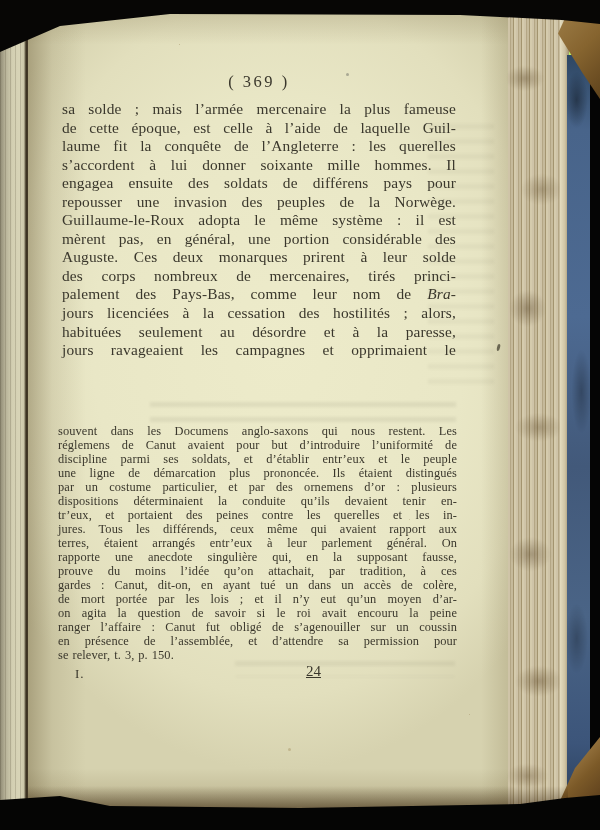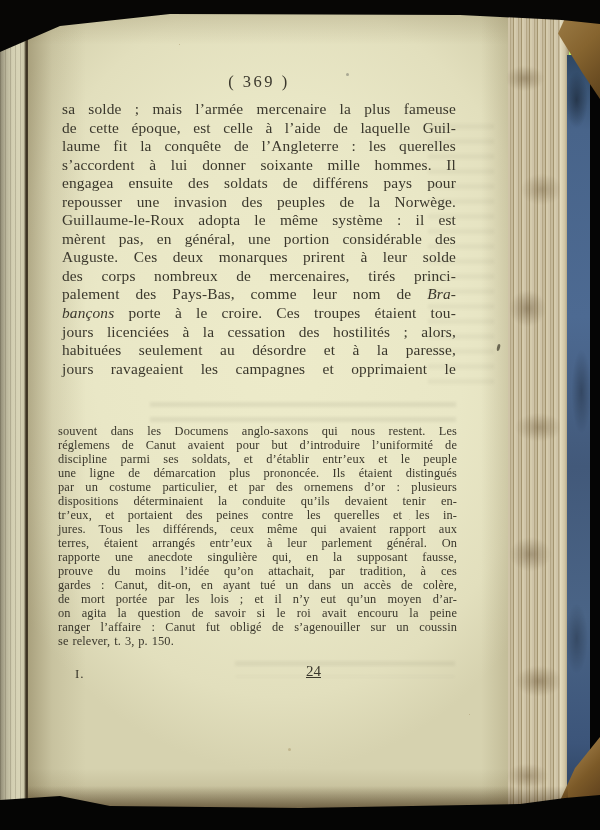--- a/index.html
+++ b/index.html
@@ -108,21 +108,20 @@
       <div class="tline"><span>de cette époque, est celle à l’aide de laquelle Guil-</span></div>
       <div class="tline"><span>laume fit la conquête de l’Angleterre : les querelles</span></div>
       <div class="tline"><span>s’accordent à lui donner soixante mille hommes. Il</span></div>
       <div class="tline"><span>engagea ensuite des soldats de différens pays pour</span></div>
       <div class="tline"><span>repousser une invasion des peuples de la Norwège.</span></div>
       <div class="tline"><span>Guillaume-le-Roux adopta le même système : il est</span></div>
       <div class="tline"><span>mèrent pas, en général, une portion considérable des</span></div>
       <div class="tline"><span>Auguste. Ces deux monarques prirent à leur solde</span></div>
       <div class="tline"><span>des corps nombreux de mercenaires, tirés princi-</span></div>
       <div class="tline"><span>palement des Pays-Bas, comme leur nom de </span><span class="it">Bra-</span></div>
-      <div class="tline"><span class="it">bançons</span><span> porte à le croire. Ces troupes étaient tou-</span></div>
       <div class="tline"><span>jours licenciées à la cessation des hostilités ; alors,</span></div>
       <div class="tline"><span>habituées seulement au désordre et à la paresse,</span></div>
       <div class="tline"><span>jours ravageaient les campagnes et opprimaient le</span></div>
     </div>
 
   <div class="ghost g1"></div>
   <div class="ghost g3"></div>
 
   <div class="footnote ink">
       <div class="tline"><span>souvent dans les Documens anglo-saxons qui nous restent. Les</span></div>
@@ -133,20 +132,21 @@
       <div class="tline"><span>dispositions déterminaient la conduite qu’ils devaient tenir en-</span></div>
       <div class="tline"><span>tr’eux, et portaient des peines contre les querelles et les in-</span></div>
       <div class="tline"><span>jures. Tous les différends, ceux même qui avaient rapport aux</span></div>
       <div class="tline"><span>terres, étaient arrangés entr’eux à leur parlement général. On</span></div>
       <div class="tline"><span>rapporte une anecdote singulière qui, en la supposant fausse,</span></div>
       <div class="tline"><span>prouve du moins l’idée qu’on attachait, par tradition, à ces</span></div>
       <div class="tline"><span>gardes : Canut, dit-on, en ayant tué un dans un accès de colère,</span></div>
       <div class="tline"><span>de mort portée par les lois ; et il n’y eut qu’un moyen d’ar-</span></div>
       <div class="tline"><span>on agita la question de savoir si le roi avait encouru la peine</span></div>
       <div class="tline"><span>ranger l’affaire : Canut fut obligé de s’agenouiller sur un coussin</span></div>
+      <div class="tline"><span>en présence de l’assemblée, et d’attendre sa permission pour</span></div>
       <div class="tline noj"><span>se relever, t. 3, p. 150.</span></div>
     </div>
 
   <div class="sig-row">
     <span class="vol-mark ink">I.</span>
     <span class="sig-mark ink">24</span>
   </div>
 
   <div class="ghost g2"></div>
   <div class="ink-speck"></div>

